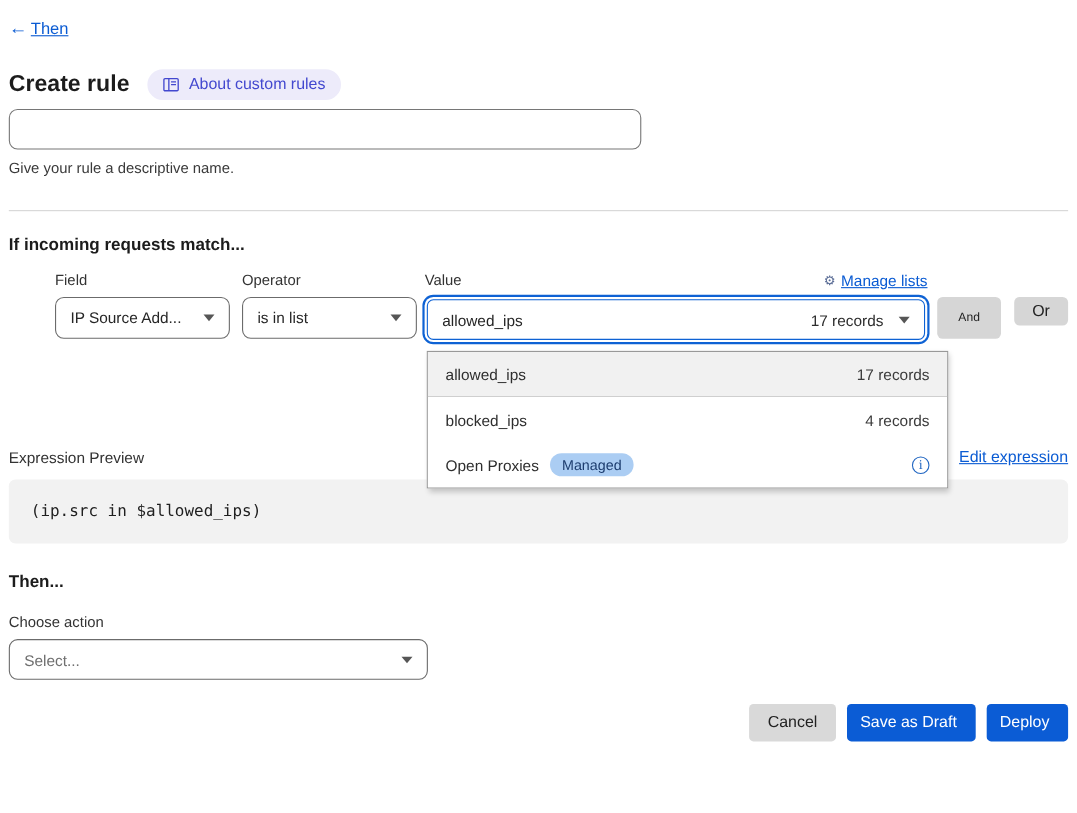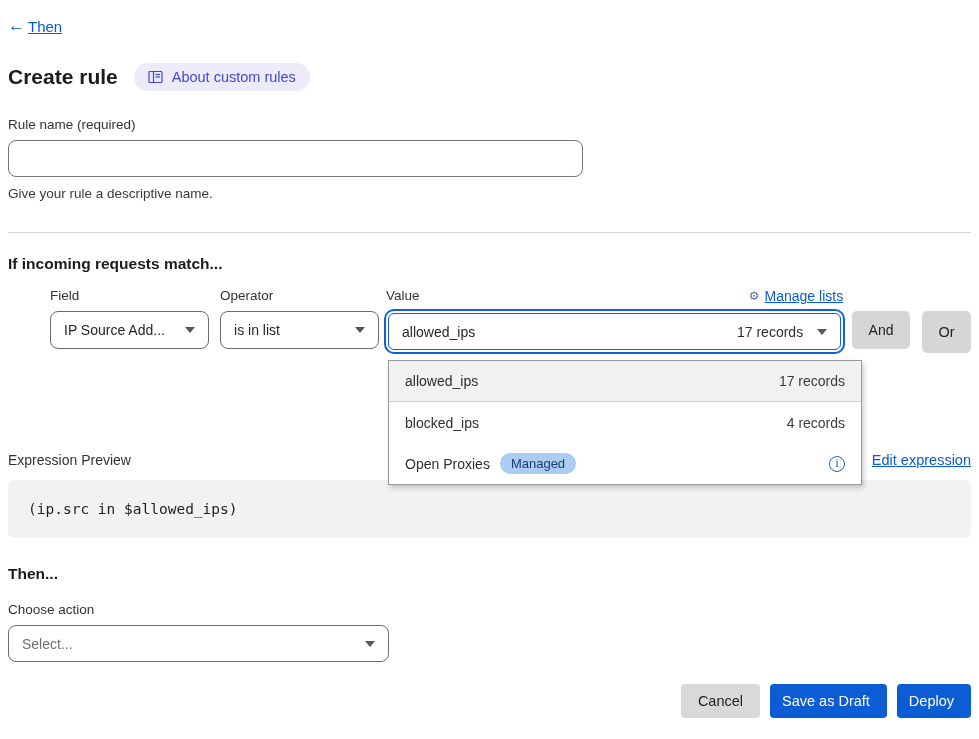--- a/index.html
+++ b/index.html
@@ -47,22 +47,22 @@
   .caret { width:0; height:0; border-left:5px solid transparent; border-right:5px solid transparent;
            border-top:6px solid #565656; flex:none; }
 
   .value-select-wrap { position:relative; }
   .value-select { border:1.5px solid #0e62d4; border-radius:6px; box-shadow:0 0 0 2px #fff, 0 0 0 4px #0e62d4;
                   margin:2px 2px 0 2px; height:37px; }
   .value-right { display:flex; align-items:center; gap:14px; }
   .value-meta { font-size:14px; color:#2e2e2e; }
 
   .and-btn { width:60px; height:38px; margin-left:9px; margin-top:23px; background:#d6d6d6; border:none;
-             border-radius:5px; font-size:14px; color:#222; cursor:pointer; }
-  .or-btn  { width:51px; height:42px; margin-left:12px; margin-top:23px; background:#d6d6d6; border:none;
+             border-radius:5px; font-size:11px; color:#222; cursor:pointer; }
+  .or-btn  { width:51px; height:26px; margin-left:12px; margin-top:23px; background:#d6d6d6; border:none;
              border-radius:5px; font-size:14.5px; color:#222; cursor:pointer; }
 
   
   .dropdown-panel { position:absolute; left:2px; top:calc(100% + 10px); width:474px; background:#fff;
                     border:1px solid #999; box-shadow:2px 3px 5px rgba(0,0,0,0.2); z-index:20; }
   .dropdown-row { height:41px; display:flex; align-items:center; justify-content:space-between;
                   padding:0 16px; font-size:14px; color:#2e2e2e; background:#fff; cursor:pointer; }
   .dropdown-row.highlighted { background:#f1f1f1; border-bottom:1px solid #cfcfcf; }
   .dd-left { display:flex; align-items:center; }
   .dd-meta { color:#3b3b3b; }
@@ -112,21 +112,20 @@
           <line x1="5.5" y1="1.5" x2="5.5" y2="12.5"></line>
           <line x1="7.5" y1="4.5" x2="12" y2="4.5"></line>
           <line x1="7.5" y1="7" x2="12" y2="7"></line>
         </svg>
       </span>
       <span>About custom rules</span>
     </span>
   </div>
 
   
-  <div class="form-label rule-name-label">Rule name (required)</div>
   <input class="rule-name-input" type="text" value="" style="">
   <div class="helper-text">Give your rule a descriptive name.</div>
 
   <hr class="divider">
 
   
   <div class="section-heading match-heading">If incoming requests match...</div>
 
   <div class="match-row">
     <div class="col-field">

